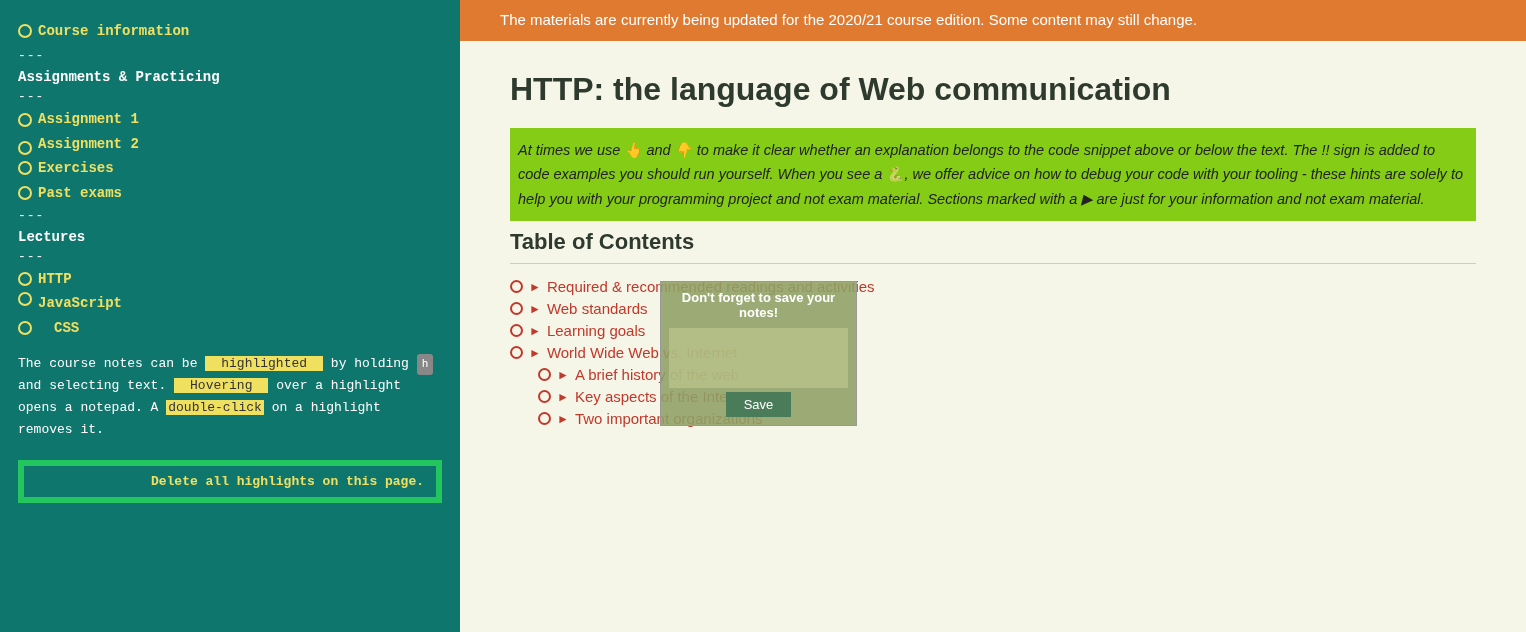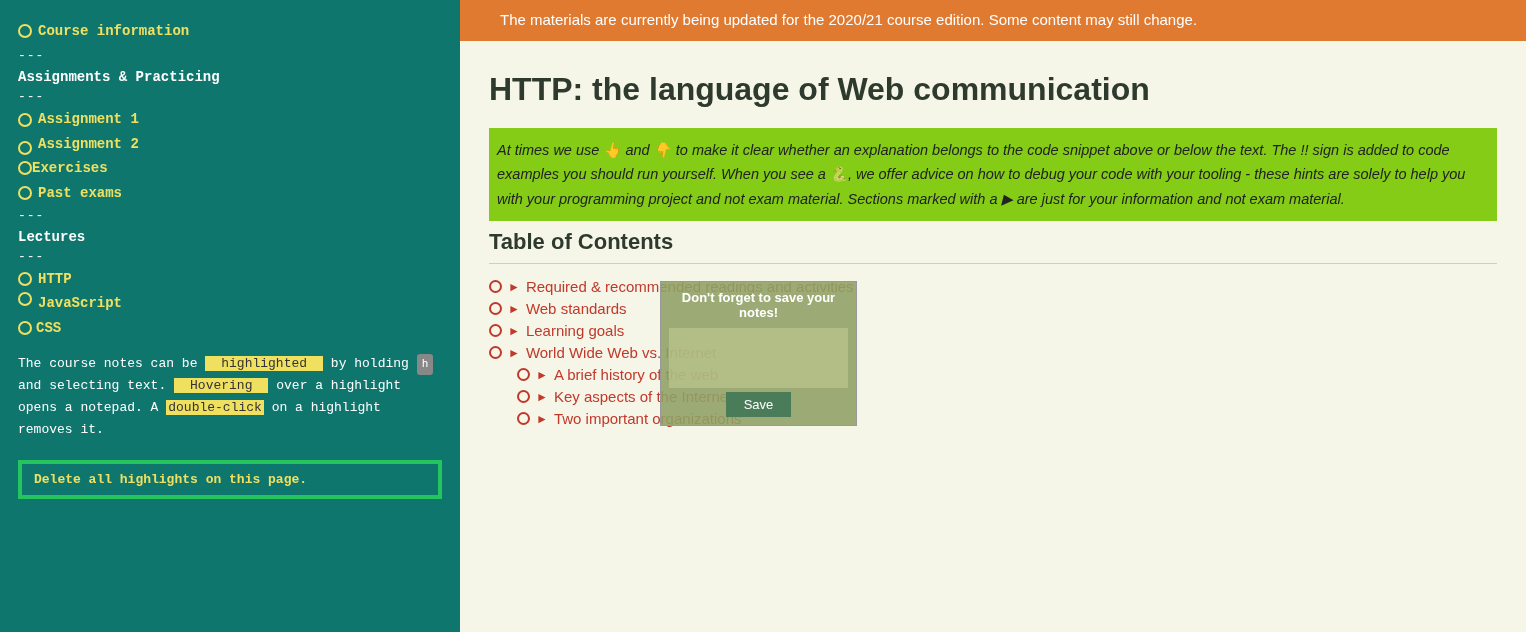--- a/index.html
+++ b/index.html
@@ -84,27 +84,27 @@
       background: #f0e060;
       color: #333;
       padding: 0 2px;
     }
 
     .delete-highlights-btn {
       margin-top: 18px;
       display: block;
       width: 100%;
       background: transparent;
-      border: 4px solid #22c55e;
+      border: 6px solid #22c55e;
       color: #f0e060;
       font-family: 'Courier New', Courier, monospace;
       font-size: 13px;
       padding: 8px 12px;
       cursor: pointer;
-      text-align: left;
+      text-align: right;
       font-weight: bold;
     }
 
     
     #main {
       flex: 1;
       overflow-y: auto;
       padding: 0;
       position: relative;
     }
@@ -112,21 +112,21 @@
     .alert-banner {
       background: #e07a30;
       color: #fff;
       padding: 9px 40px;
       font-family: Arial, sans-serif;
       font-size: 15px;
       line-height: 1.5;
     }
 
     .content-area {
-      padding: 30px 29px;
+      padding: 30px 50px;
       font-family: Arial, sans-serif;
       position: relative;
     }
 
     .page-title {
       font-size: 32px;
       font-weight: bold;
       color: #2d3a2d;
       margin-bottom: 20px;
       font-family: Arial, sans-serif;
@@ -248,42 +248,42 @@
   <div class="sidebar-divider">---</div>
 
   <div style="display:flex;align-items:center;gap:6px;margin-bottom:2px;">
     <span class="circle-icon"></span>
     <a class="sidebar-link">Assignment 1</a>
   </div>
   <div style="display:flex;align-items:flex-end;gap:6px;margin-bottom:2px;">
     <span class="circle-icon"></span>
     <a class="sidebar-link">Assignment 2</a>
   </div>
-  <div style="display:flex;align-items:center;margin-bottom:2px;">
+  <div style="display:flex;align-items:center;gap:6px;margin-bottom:2px;">
     <span class="circle-icon"></span>
     <a class="sidebar-link">Exercises</a>
   </div>
   <div style="display:flex;align-items:center;gap:6px;margin-bottom:2px;">
     <span class="circle-icon"></span>
     <a class="sidebar-link">Past exams</a>
   </div>
 
   <div class="sidebar-divider">---</div>
   <div class="sidebar-section-title">Lectures</div>
   <div class="sidebar-divider">---</div>
 
   <div style="display:flex;align-items:center;gap:6px;margin-bottom:2px;">
     <span class="circle-icon"></span>
     <a class="sidebar-link">HTTP</a>
   </div>
   <div style="display:flex;align-items:flex-start;gap:6px;margin-bottom:2px;">
     <span class="circle-icon"></span>
     <a class="sidebar-link">JavaScript</a>
   </div>
-  <div style="display:flex;align-items:center;gap:4px;margin-bottom:6px;">
+  <div style="display:flex;align-items:center;gap:22px;margin-bottom:6px;">
     <span class="circle-icon"></span>
     <a class="sidebar-link">CSS</a>
   </div>
 
   <div class="highlight-note">
     The course notes can be <span class="hl-word">highlighted</span>
     by holding <span class="key-badge">h</span> and selecting text.
     <span class="hl-word">Hovering</span> over a highlight opens a
     notepad. A <span class="double-click">double-click</span> on a highlight
     removes it.

